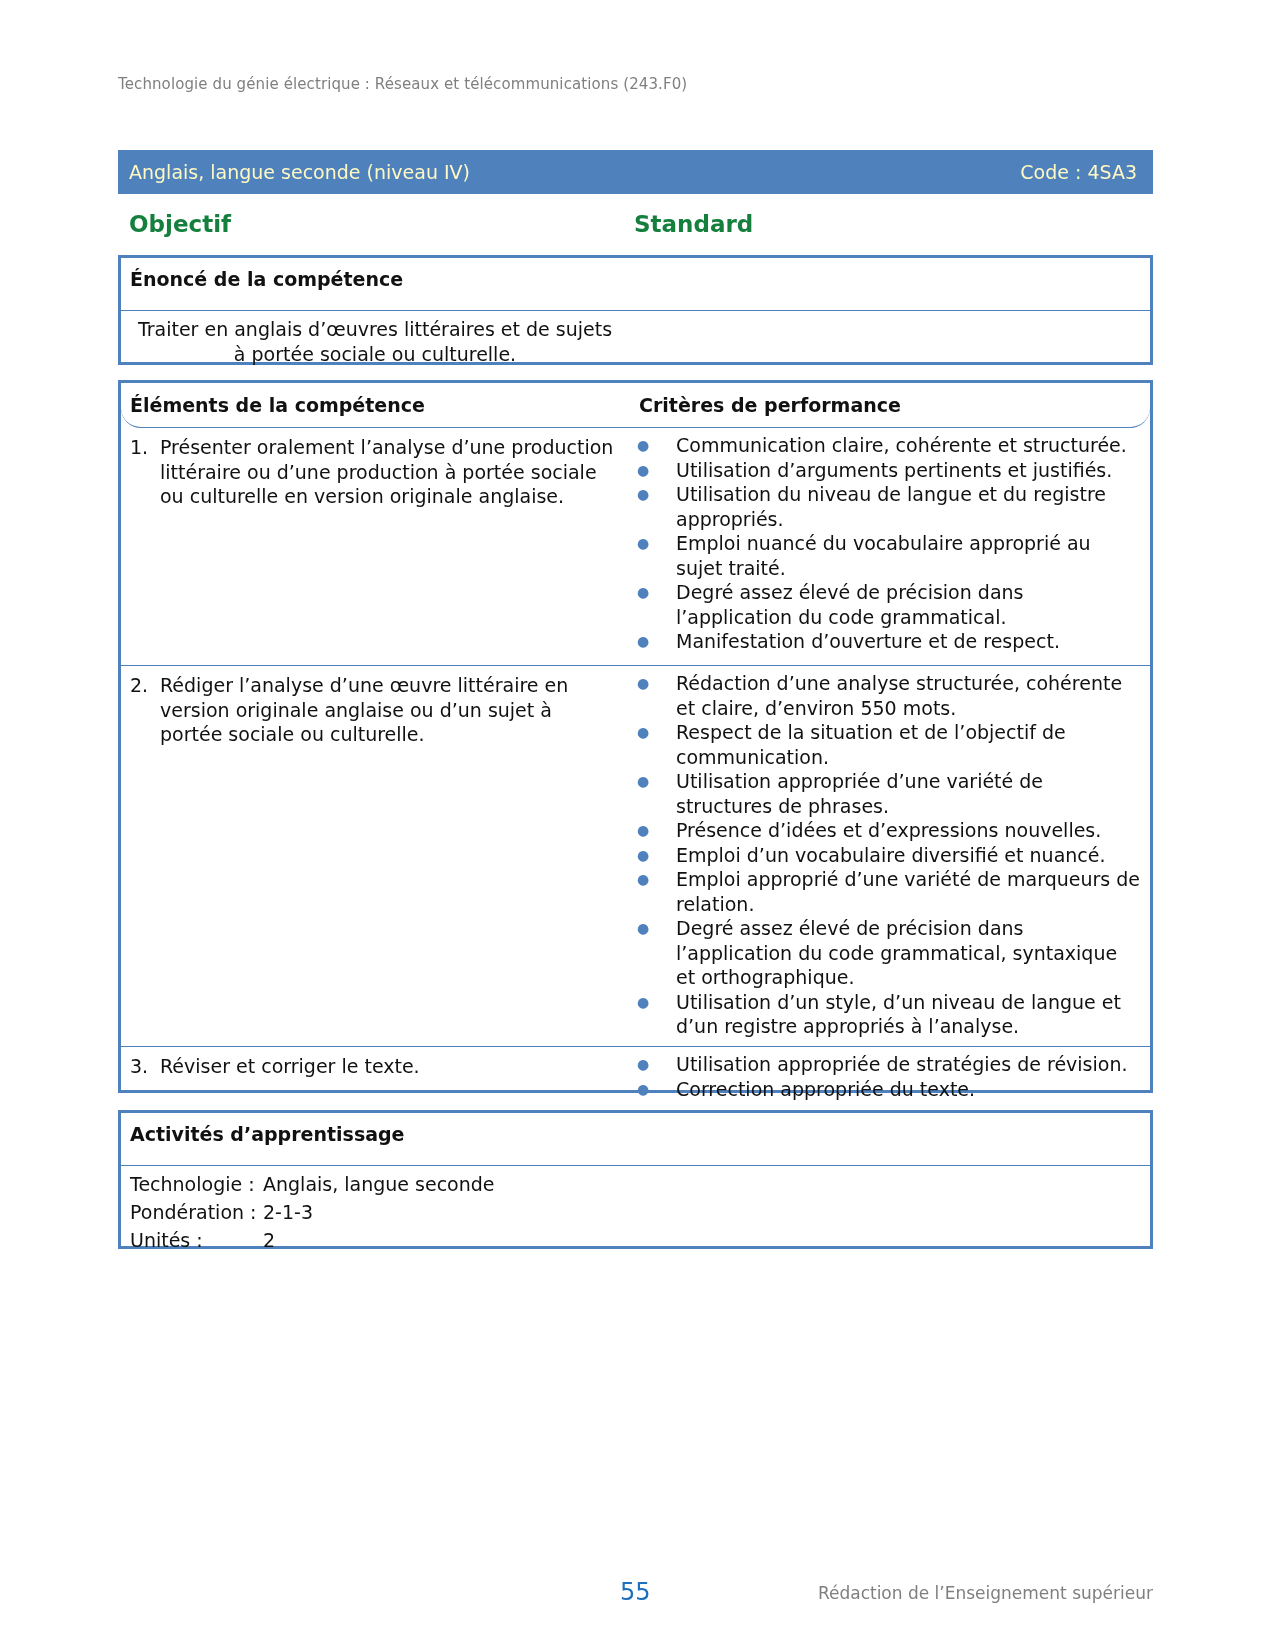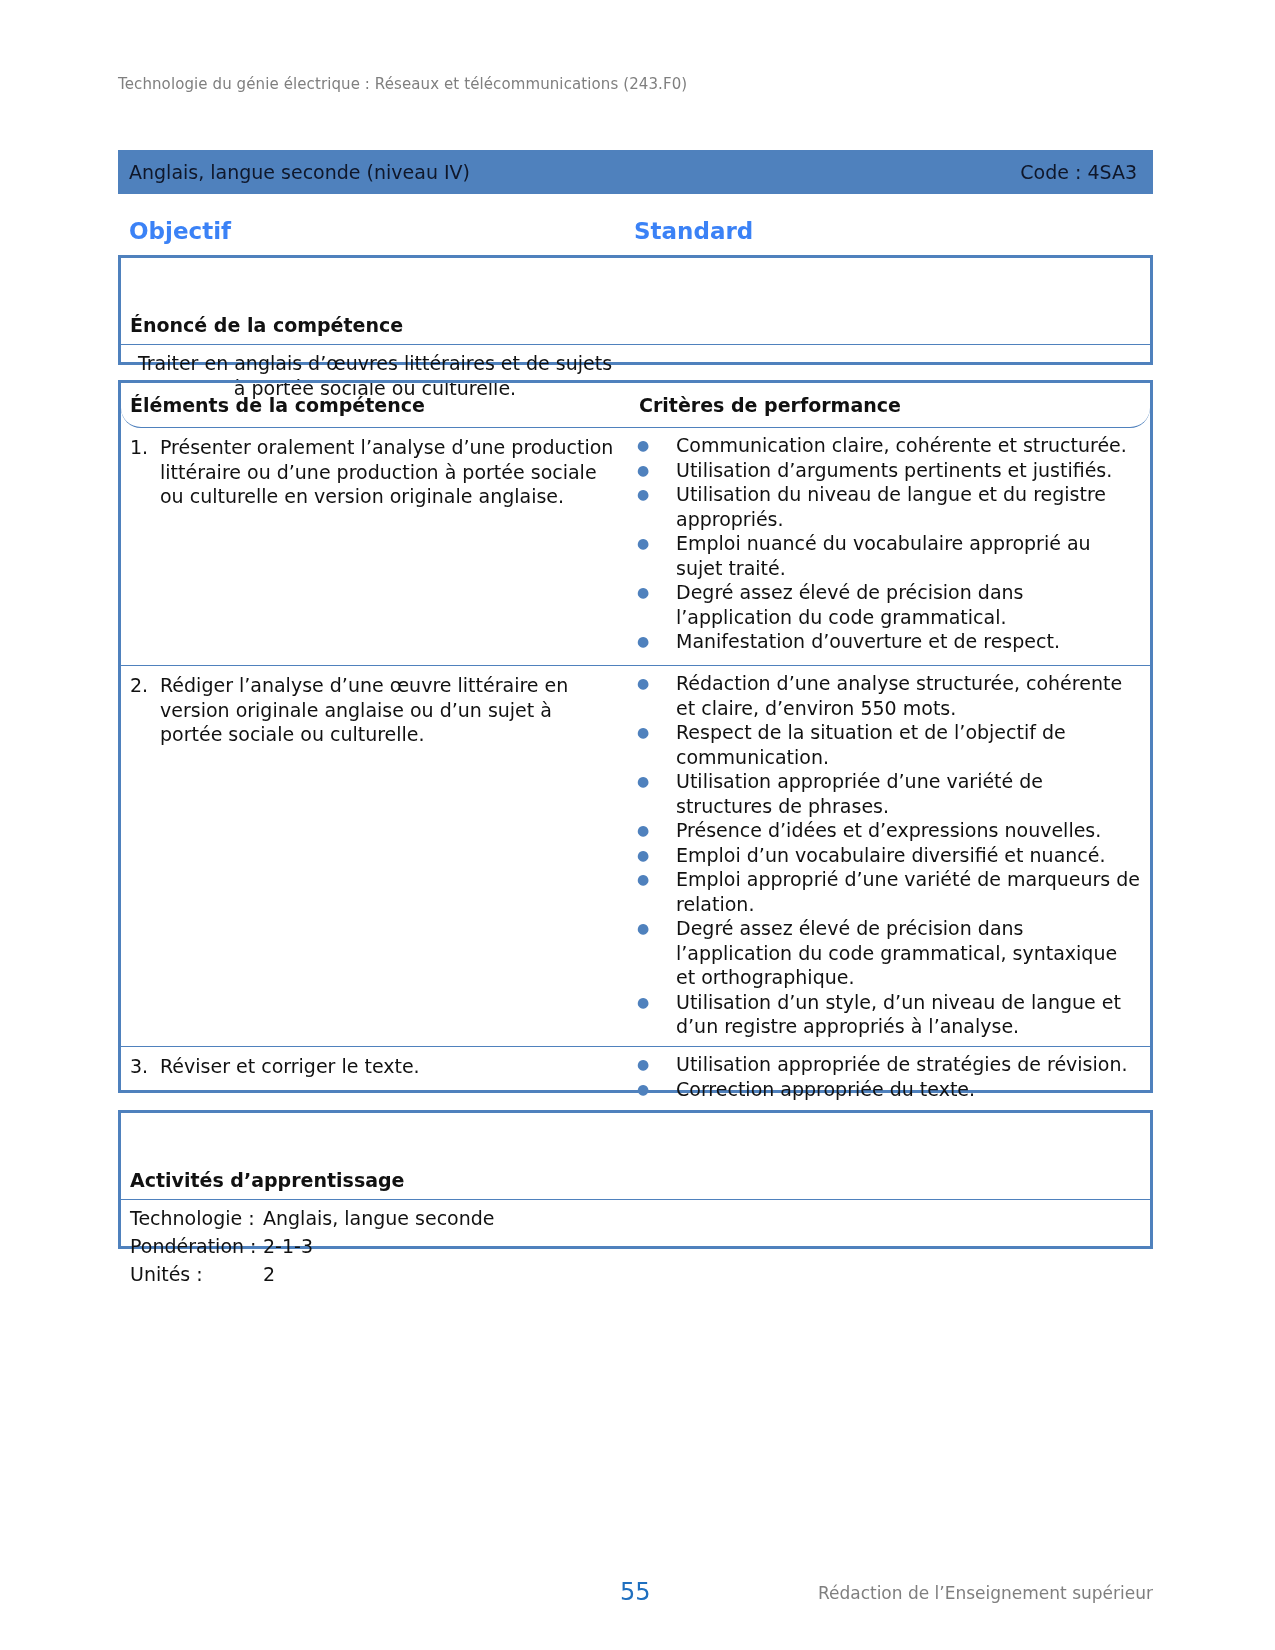--- a/index.html
+++ b/index.html
@@ -1,24 +1,24 @@
 <!DOCTYPE html>
 <html><head>
 <meta charset="utf-8">
 <style>
   html, body { margin: 0; padding: 0; background: #ffffff; }
   body { width: 1275px; height: 1650px; position: relative; font-family: "DejaVu Sans", sans-serif; color: #111; overflow: hidden; }
   .running-head { position: absolute; left: 118px; top: 75px; font-size: 15px; color: #7f7f7f; letter-spacing: 0.1px; }
-  .title-bar { position: absolute; left: 118px; top: 150px; width: 1035px; height: 44px; background: #4f81bd; color: #0f172a; display: flex; align-items: center; justify-content: space-between; box-sizing: border-box; padding: 0 16px 0 11px; font-size: 19px; }
+  .title-bar { position: absolute; left: 118px; top: 150px; width: 1035px; height: 44px; background: #4f81bd; color: #fef9c3; display: flex; align-items: center; justify-content: space-between; box-sizing: border-box; padding: 0 16px 0 11px; font-size: 19px; }
   .col-heads { position: absolute; left: 118px; top: 206px; width: 1035px; height: 34px; }
-  .col-heads span { position: absolute; top: 12px; font-size: 23px; font-weight: bold; color: #3b82f6; }
+  .col-heads span { position: absolute; top: 5px; font-size: 23px; font-weight: bold; color: #15803d; }
   .col-heads .objectif { left: 11px; }
   .col-heads .standard { left: 516px; }
   .box { position: absolute; left: 118px; width: 1035px; box-sizing: border-box; border: 3px solid #4f81bd; }
-  .box-head { font-weight: bold; font-size: 19px; padding: 10px 9px 8px 9px; border-bottom: 1px solid #4f81bd; margin-top: 46px; }
+  .box-head { font-weight: bold; font-size: 19px; padding: 10px 9px 20px 9px; border-bottom: 1px solid #4f81bd; }
   .box1 { top: 255px; height: 110px; }
   .box1 .body { padding: 6px 9px; font-size: 19px; line-height: 25px; width: 490px; text-align: center; }
   .box2 { top: 380px; height: 713px; }
   .box2 .head-row { display: flex; border-bottom: 1px solid #4f81bd; font-weight: bold; font-size: 19px; height: 44px; align-items: center; border-radius: 20px; }
   .box2 .head-row .c1 { width: 502px; padding-left: 9px; box-sizing: border-box; }
   .box2 .head-row .c2 { padding-left: 8px; margin-left: 8px; }
   .row { display: flex; border-bottom: 1px solid #4f81bd; font-size: 19px; line-height: 24.5px; }
   .row:last-child { border-bottom: none; }
   .row .c1 { width: 502px; box-sizing: border-box; padding: 7px 9px; display: flex; }
   .row .c1 .num { width: 30px; flex: none; }

